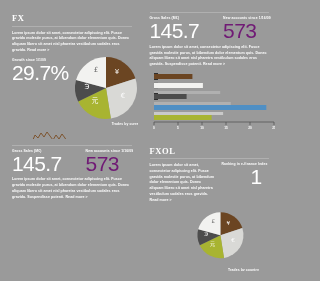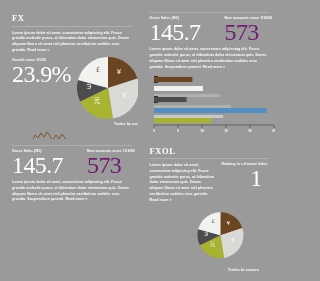--- a/index.html
+++ b/index.html
@@ -40,22 +40,22 @@
   }
   .copy .more{white-space:nowrap;}
 
   
   .kpi-label{
     font-size:3.4px;font-weight:bold;color:#ffffff;
     letter-spacing:.12px;line-height:1;margin-bottom:1px;
     white-space:nowrap;
   }
   .kpi-val{
-    font-size:24px;line-height:.92;font-weight:normal;
-    letter-spacing:-.6px;color:#ffffff;font-family:Liberation Serif, serif;
+    font-size:21px;line-height:.92;font-weight:normal;
+    letter-spacing:-.6px;color:#ffffff;
   }
   .kpi-val.accent{color:#701a75;}
   .kpi-row{display:flex;gap:10px;align-items:flex-start;margin-bottom:4px;}
   .kpi-row > div{flex:0 0 auto;}
   .kpi-row .c2{margin-left:14px;}
 
   
   .pie-wrap{position:relative;}
   .pie{position:relative;display:block;}
   .pie-cap{
@@ -92,21 +92,21 @@
     <div class="rule"></div>
 
     <div class="copy">
       <span>Lorem ipsum dolor sit amet, consectetur adipiscing elit. Fusce gravida molestie purus, at bibendum dolor elementum quis. Donec aliquam libero sit amet nisl pharetra vestibulum sodales eros gravida.</span>
       <span class="more">Read more &gt;</span>
     </div>
 
     <div style="display:flex;align-items:flex-start;">
       <div style="flex:0 0 auto;padding-top:2px;">
         <div class="kpi-label">Growth since 1/1/09</div>
-        <div class="kpi-val">23.9%</div>
+        <div class="kpi-val">29.7%</div>
       </div>
 
       <div class="pie-wrap" style="flex:1 1 auto;margin-left:-2px;margin-top:-2px;">
         <svg class="pie" width="78" height="66" viewBox="0 0 78 66">
           <g transform="translate(39,33)">
 
             <path d="M0 0 L0 -31 A31 31 0 0 1 29.48 -9.58 Z" fill="#6b4522"></path>
 
             <path d="M0 0 L29.48 -9.58 A31 31 0 0 1 4.85 30.62 Z" fill="#d9d9d6"></path>
 

